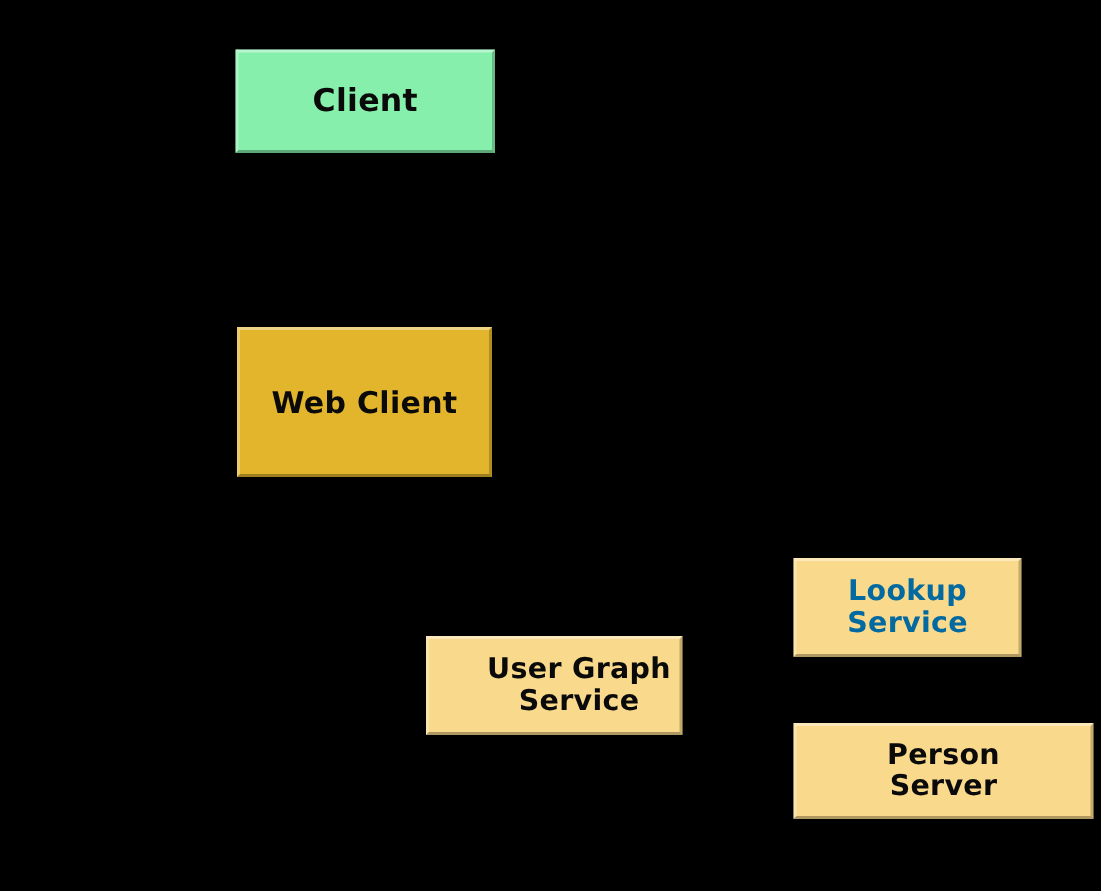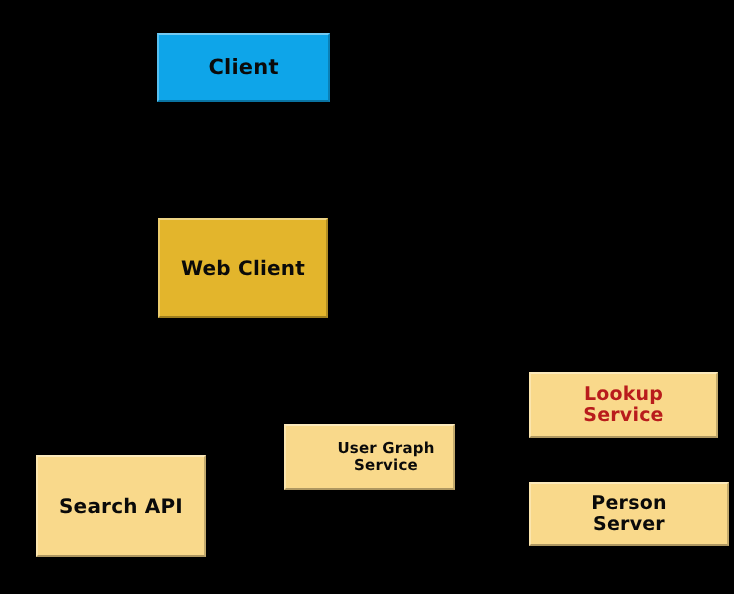--- a/index.html
+++ b/index.html
@@ -55,59 +55,56 @@
     font-size: 20px;
   }
   #node-lookup-service {
     left: 529px; top: 372px;
     width: 169px; height: 66px;
     font-size: 19px;
   }
   #node-user-graph-service {
     left: 284px; top: 424px;
     width: 171px; height: 66px;
-    font-size: 15px;
+    font-size: 19px;
     padding-left: 33px;
   }
   #node-search-api {
     left: 36px; top: 455px;
     width: 170px; height: 102px;
     font-size: 20px;
   }
   #node-person-server {
     left: 529px; top: 482px;
     width: 169px; height: 64px;
     font-size: 19px;
   }
 </style>
 </head>
 <body style="background-color: rgb(0, 0, 0);">
 
 <div id="canvas" style="background-color: rgb(0, 0, 0);">
 
-  <div class="node" id="node-client" style="background-color: #0ea5e9; color: rgb(10, 10, 10); left: 157px; top: 33px; width: 173px; height: 69px;">
+  <div class="node" id="node-client" style="background-color: #86efac; color: rgb(10, 10, 10); left: 157px; top: 33px; width: 173px; height: 69px;">
     <span class="label">Client</span>
   </div>
 
   <div class="node" id="node-web-server" style="background-color: rgb(227, 181, 44); color: rgb(10, 10, 10); left: 158px; top: 218px; width: 170px; height: 100px;">
     <span class="label">Web Client</span>
   </div>
 
-  <div class="node" id="node-lookup-service" style="background-color: rgb(249, 217, 139); color: #b91c1c; left: 529px; top: 372px; width: 189px; height: 66px;">
+  <div class="node" id="node-lookup-service" style="background-color: rgb(249, 217, 139); color: #0369a1; left: 529px; top: 372px; width: 152px; height: 66px;">
     <span class="label">Lookup
 Service</span>
   </div>
 
   <div class="node" id="node-user-graph-service" style="background-color: rgb(249, 217, 139); color: rgb(10, 10, 10); left: 284px; top: 424px; width: 171px; height: 66px;">
     <span class="label">User Graph
 Service</span>
   </div>
 
-  <div class="node" id="node-search-api" style="background-color: rgb(249, 217, 139); color: rgb(10, 10, 10); left: 36px; top: 455px; width: 170px; height: 102px;">
-    <span class="label">Search API</span>
-  </div>
 
   <div class="node" id="node-person-server" style="background-color: rgb(249, 217, 139); color: rgb(10, 10, 10); left: 529px; top: 482px; width: 200px; height: 64px;">
     <span class="label">Person
 Server</span>
   </div>
 
 </div>
 
 </body></html>

